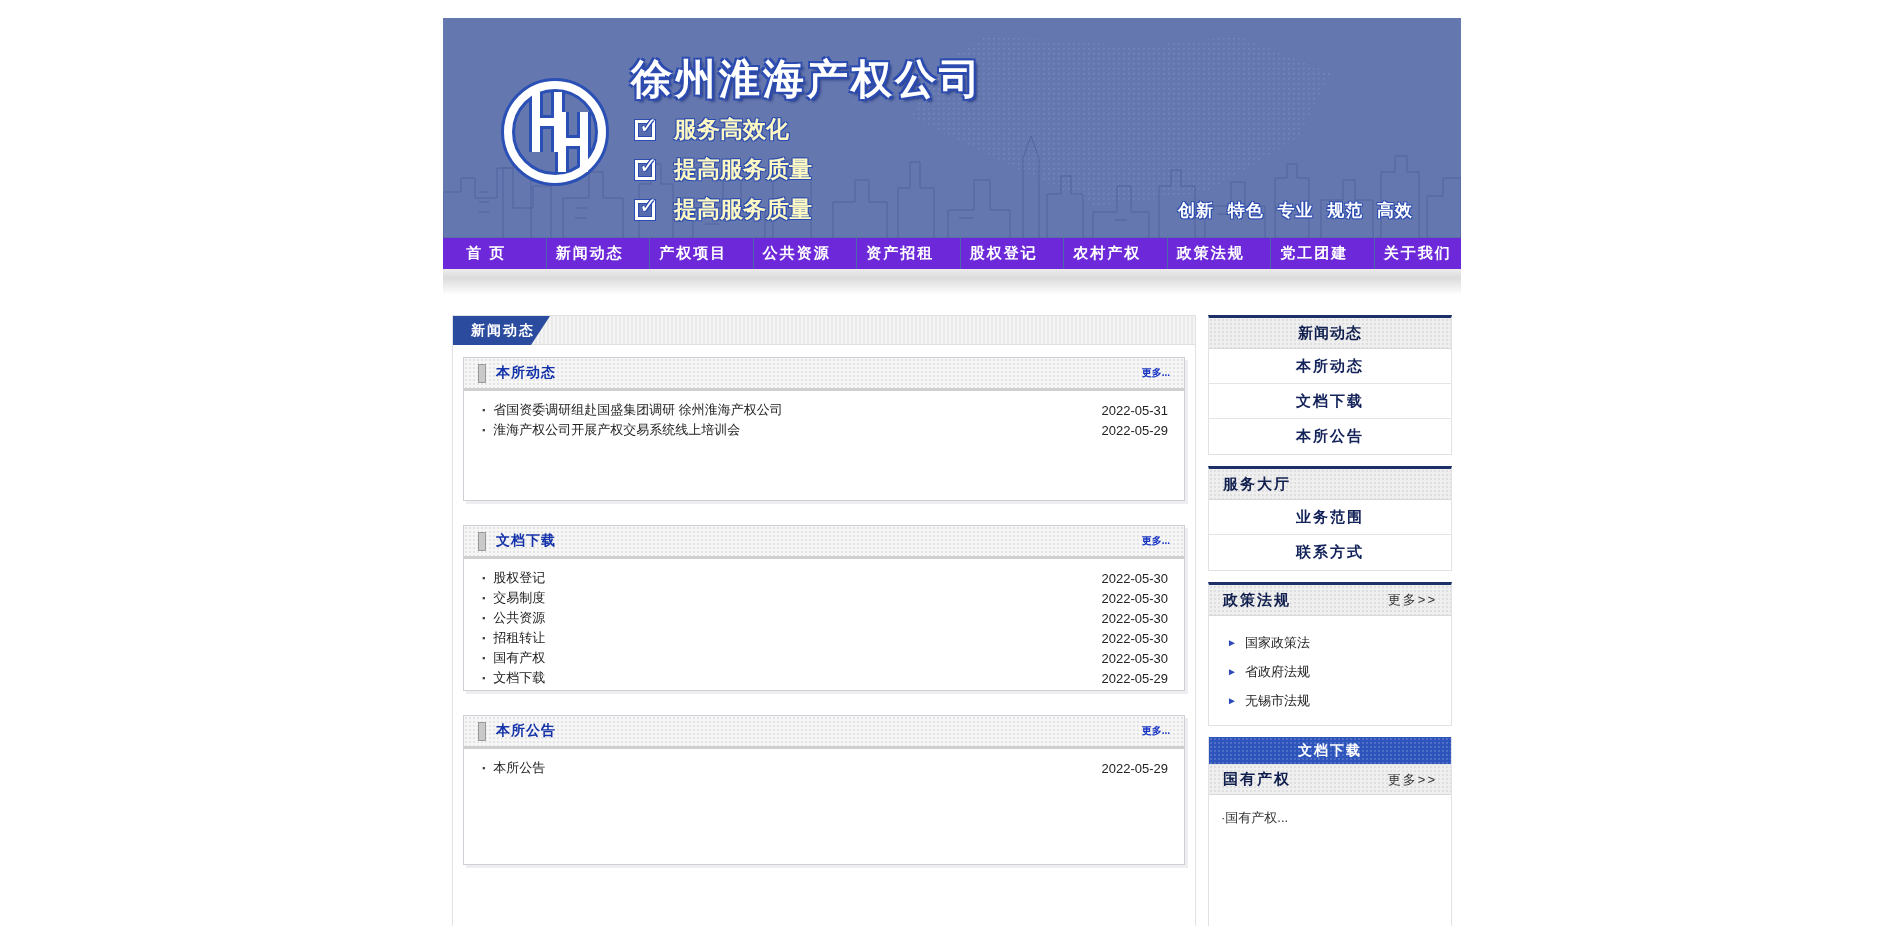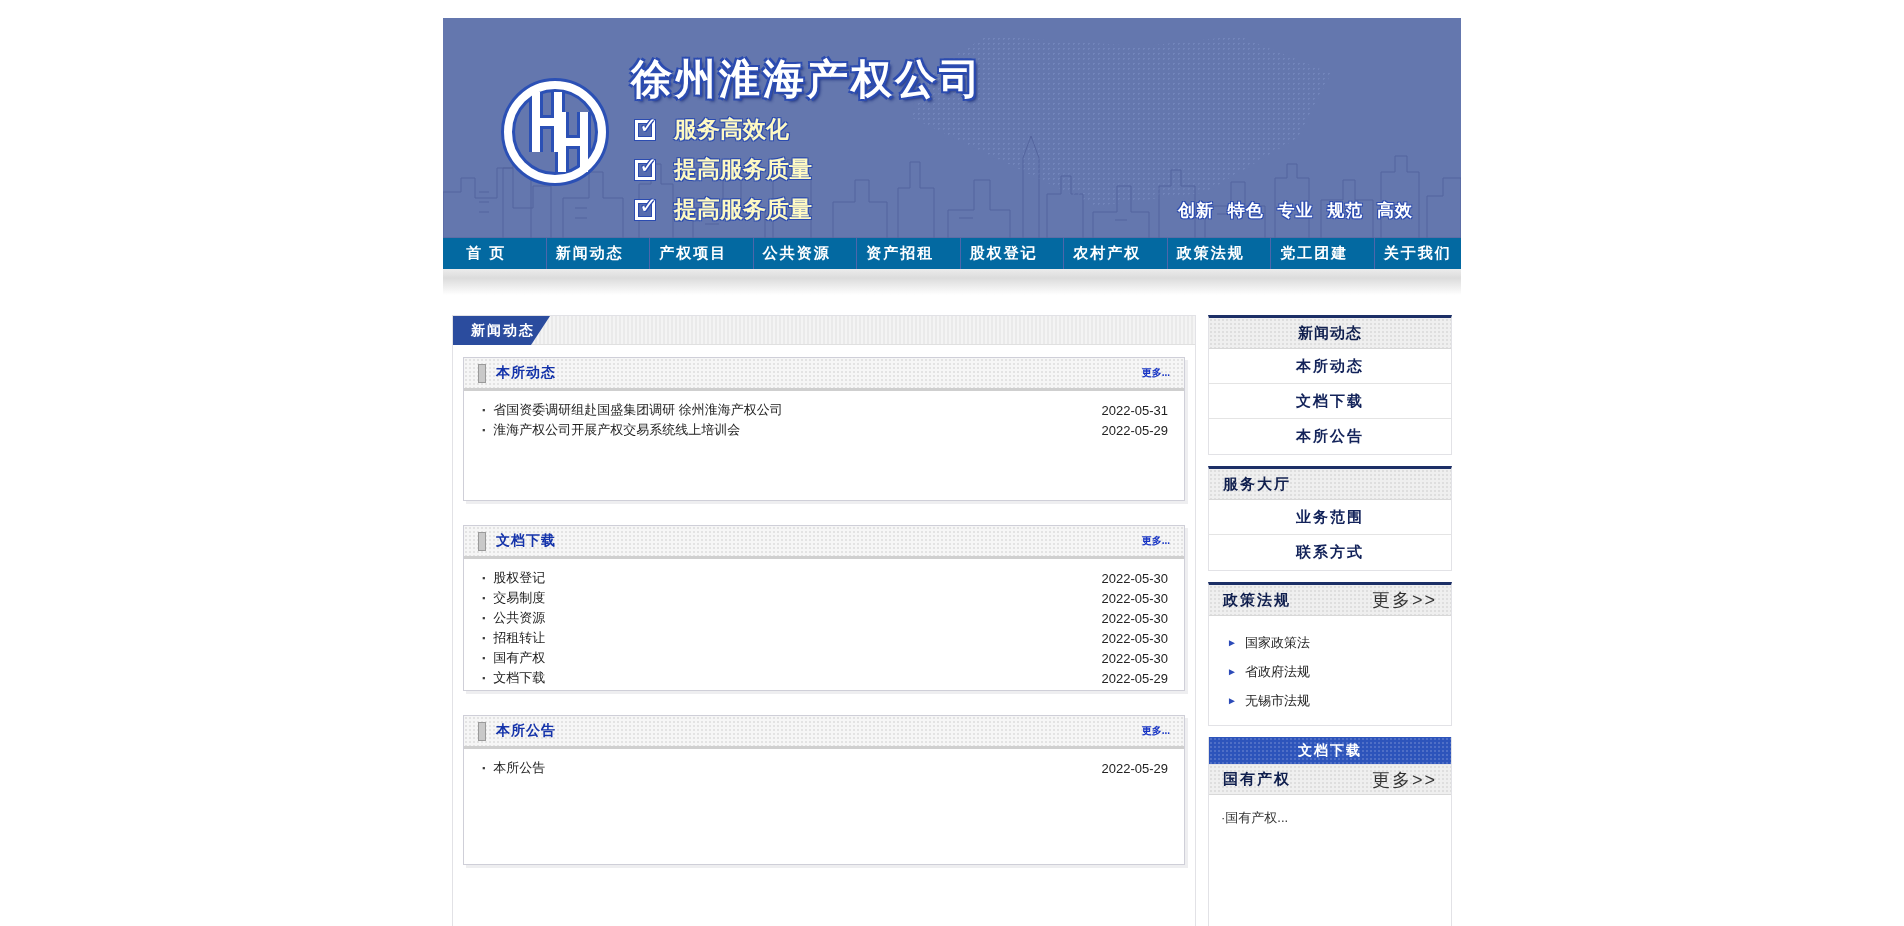--- a/index.html
+++ b/index.html
@@ -22,21 +22,21 @@
                  text-shadow:1px 1px 0 #2b4bb0,-1px -1px 0 #2b4bb0,1px -1px 0 #2b4bb0,-1px 1px 0 #2b4bb0; }
   .cb { position:relative; width:20px; height:20px; border:3px solid #fff; background:rgba(43,75,176,.25);
         box-shadow:0 0 0 1px #2b4bb0, inset 0 0 0 1px #2b4bb0; flex:0 0 auto; }
   .cb::after { content:"✓"; position:absolute; left:1px; top:-10px; color:#fff; font-size:22px; font-weight:bold;
                text-shadow:1px 1px 0 #2b4bb0,-1px -1px 0 #2b4bb0; }
   .motto { position:absolute; right:48px; bottom:16px; color:#fff; font-size:17px; font-weight:bold;
            word-spacing:8px; letter-spacing:1px;
            text-shadow:1px 1px 0 #2b4bb0,-1px -1px 0 #2b4bb0,1px -1px 0 #2b4bb0,-1px 1px 0 #2b4bb0; }
 
   
-  .nav { display:flex; height:31px; background:#0369a1;gap:16px; }
+  .nav { display:flex; height:31px; background:#6d28d9;gap:16px; }
   .nav-item { flex:1; display:flex; align-items:center; justify-content:center; color:#fff;
               font-size:15px; font-weight:bold; letter-spacing:2px; border-left:1px solid #4d66ab; cursor:pointer; }
   .nav-item:first-child { border-left:none; }
   .nav-strip { height:26px; background:linear-gradient(to bottom,#ececec,#dcdcdc 35%,#ffffff); margin-bottom:20px; }
 
   
   .content { display:flex; gap:12px; padding:0 0 0 9px; }
   .main-panel { width:744px; border:1px solid #e2e2e6; background:#fff; min-height:620px; }
   .sidebar { width:244px; display:flex; flex-direction:column; }
 
@@ -66,21 +66,21 @@
   .h144 { height:144px; } .h166 { height:166px; } .h150 { height:150px; }
 
   
   .side-sec { border:1px solid #e2e2e6; border-top:3px solid #1c2f66; background:#fff; margin-bottom:11px; }
   .side-head { height:31px; display:flex; align-items:center;
                background-color:#efefef;
                background-image:radial-gradient(#dedede 1px, transparent 1px); background-size:4px 4px;
                border-bottom:1px solid #d8d8d8; font-size:15px; font-weight:bold; color:#101f4e; }
   .side-head.center { justify-content:center; letter-spacing:1px; }
   .side-head.left { padding:0 14px; letter-spacing:2px; }
-  .side-head .more2 { margin-left:auto; font-size:18px; font-weight:normal; color:#333; cursor:pointer; }
+  .side-head .more2 { margin-left:auto; font-size:13px; font-weight:normal; color:#333; cursor:pointer; }
   .side-item { height:35px; display:flex; align-items:center; justify-content:center;
                border-bottom:1px solid #e4e4e4; color:#13235a; font-size:15px; font-weight:bold;
                letter-spacing:2px; cursor:pointer; background:#fff; }
   .side-item:last-child { border-bottom:none; }
   .plist { padding:12px 0 10px 18px; }
   .plist .prow { display:flex; align-items:center; height:29px; font-size:13px; color:#222; cursor:pointer; }
   .plist .arr { color:#2b4ab8; font-size:10px; margin-right:8px; }
   .banner { height:27px; display:flex; align-items:center; justify-content:center;
             background-color:#2d54bb;
             background-image:radial-gradient(rgba(255,255,255,.16) 1px, transparent 1px); background-size:4px 4px;

